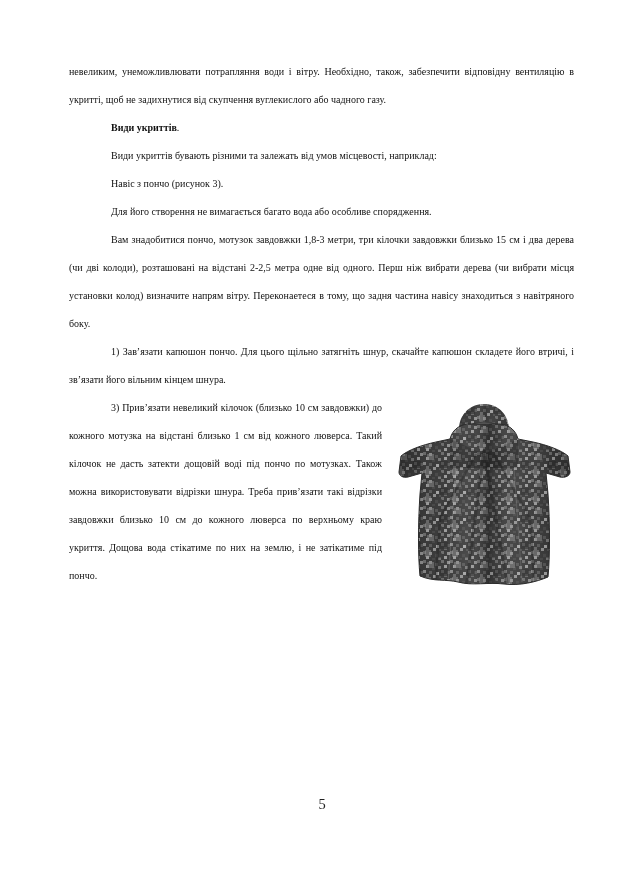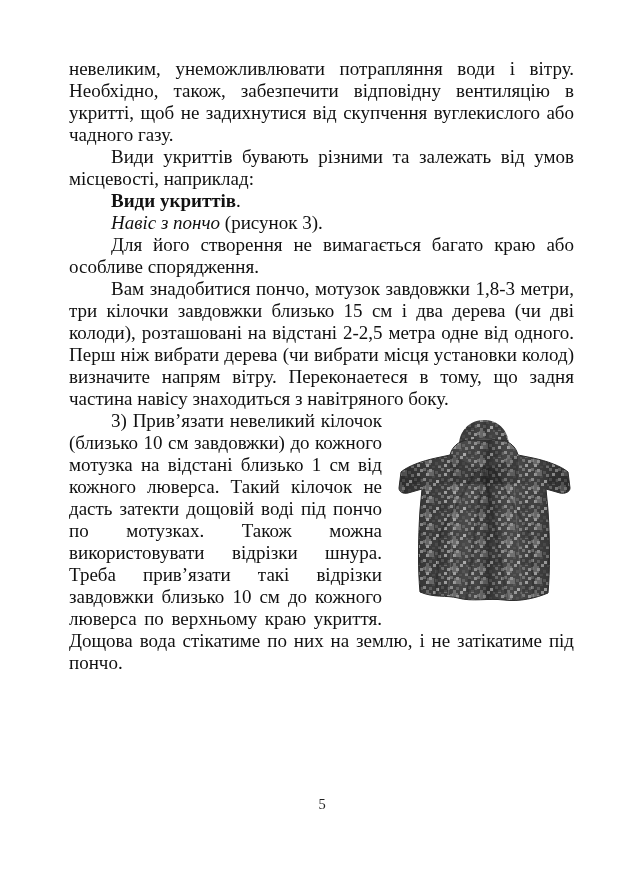--- a/index.html
+++ b/index.html
@@ -22,36 +22,36 @@
     width: 644px;
     height: 875px;
     background: #ffffff;
   }
 
   .text-body {
     position: absolute;
     left: 69px;
     top: 58px;
     width: 505px;
-    font-size: 19px;
-    line-height: 22px;
+    font-size: 10px;
+    line-height: 28px;
     text-align: justify;
     text-justify: inter-word;
     color: #111111;
   }
 
   .para {
     margin: 0;
     text-indent: 42px;
     text-align: justify;
   }
   .para.no-indent { text-indent: 0; }
 
   .bold { font-weight: bold; }
-  .ital { font-style: italic; }
+  .ital { }
 
   
   .figure {
     float: right;
     width: 178px;
     height: 198px;
     margin: 4px 0 4px 14px;
     shape-outside: inset(0);
     position: relative;
     overflow: hidden;
@@ -72,31 +72,32 @@
 </style>
 </head>
 <body>
 
 <div class="page">
 
   <div class="text-body">
 
     <p class="para no-indent">невеликим, унеможливлювати потрапляння води і вітру. Необхідно, також, забезпечити відповідну вентиляцію в укритті, щоб не задихнутися від скупчення вуглекислого або чадного газу.</p>
 
+    <p class="para"><span class="bold">Види укриттів</span><span>.</span></p>
+
     <p class="para">Види укриттів бувають різними та залежать від умов місцевості, наприклад:</p>
-
-    <p class="para"><span class="bold">Види укриттів</span><span>.</span></p>
 
     <p class="para"><span class="ital">Навіс з пончо</span><span> (рисунок 3).</span></p>
 
-    <p class="para">Для його створення не вимагається багато краю або особливе спорядження.</p>
+    <p class="para">Для його створення не вимагається багато вода або особливе спорядження.</p>
 
     <p class="para">Вам знадобитися пончо, мотузок завдовжки 1,8-3 метри, три кілочки завдовжки близько 15 см і два дерева (чи дві колоди), розташовані на відстані 2-2,5 метра одне від одного. Перш ніж вибрати дерева (чи вибрати місця установки колод) визначите напрям вітру. Переконаетеся в тому, що задня частина навісу знаходиться з навітряного боку.</p>
 
 
+    <p class="para">1) Зав’язати капюшон пончо. Для цього щільно затягніть шнур, скачайте капюшон складете його втричі, і зв’язати його вільним кінцем шнура.</p>
 
 
     <div class="figure">
       <svg class="poncho-svg" viewBox="0 0 178 198" xmlns="http://www.w3.org/2000/svg">
         <defs>
           <pattern id="camo" width="18" height="18" patternUnits="userSpaceOnUse">
             <rect width="18" height="18" fill="#3c3c3c"></rect>
             <rect x="0" y="0" width="3" height="3" fill="#6f6f6f"></rect>
             <rect x="6" y="1" width="3" height="3" fill="#8f8f8f"></rect>
             <rect x="12" y="3" width="3" height="3" fill="#585858"></rect>

